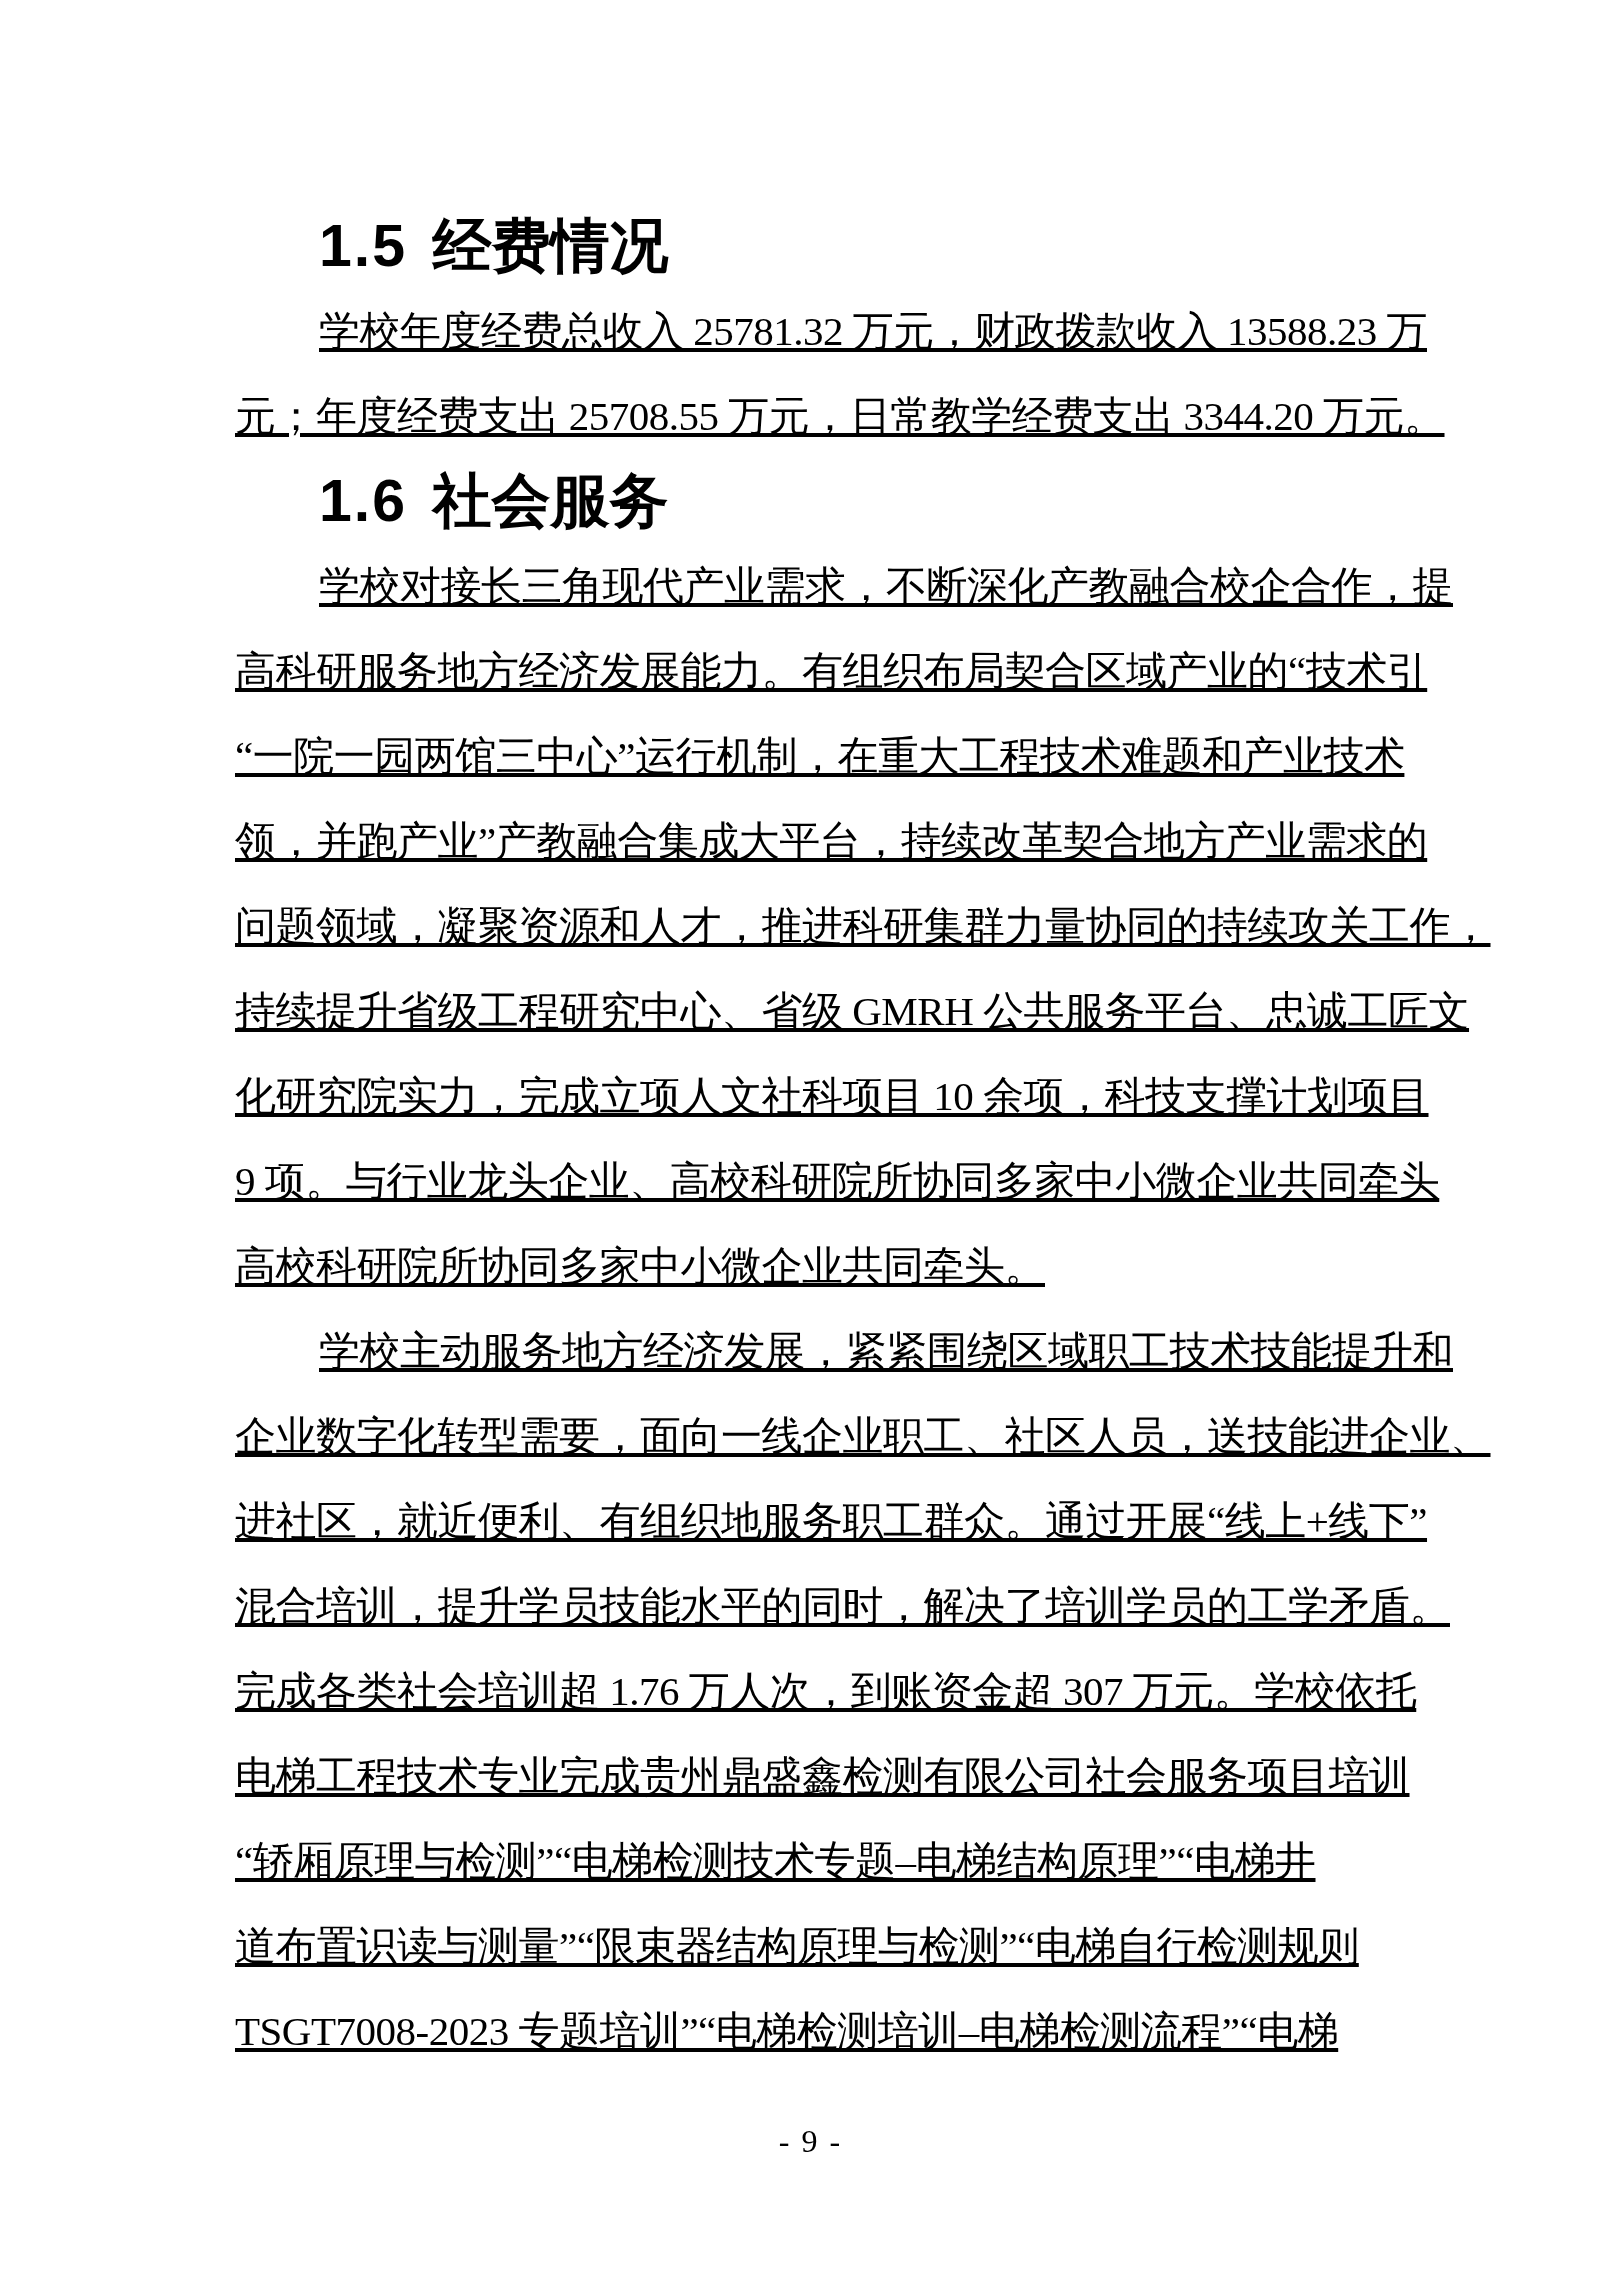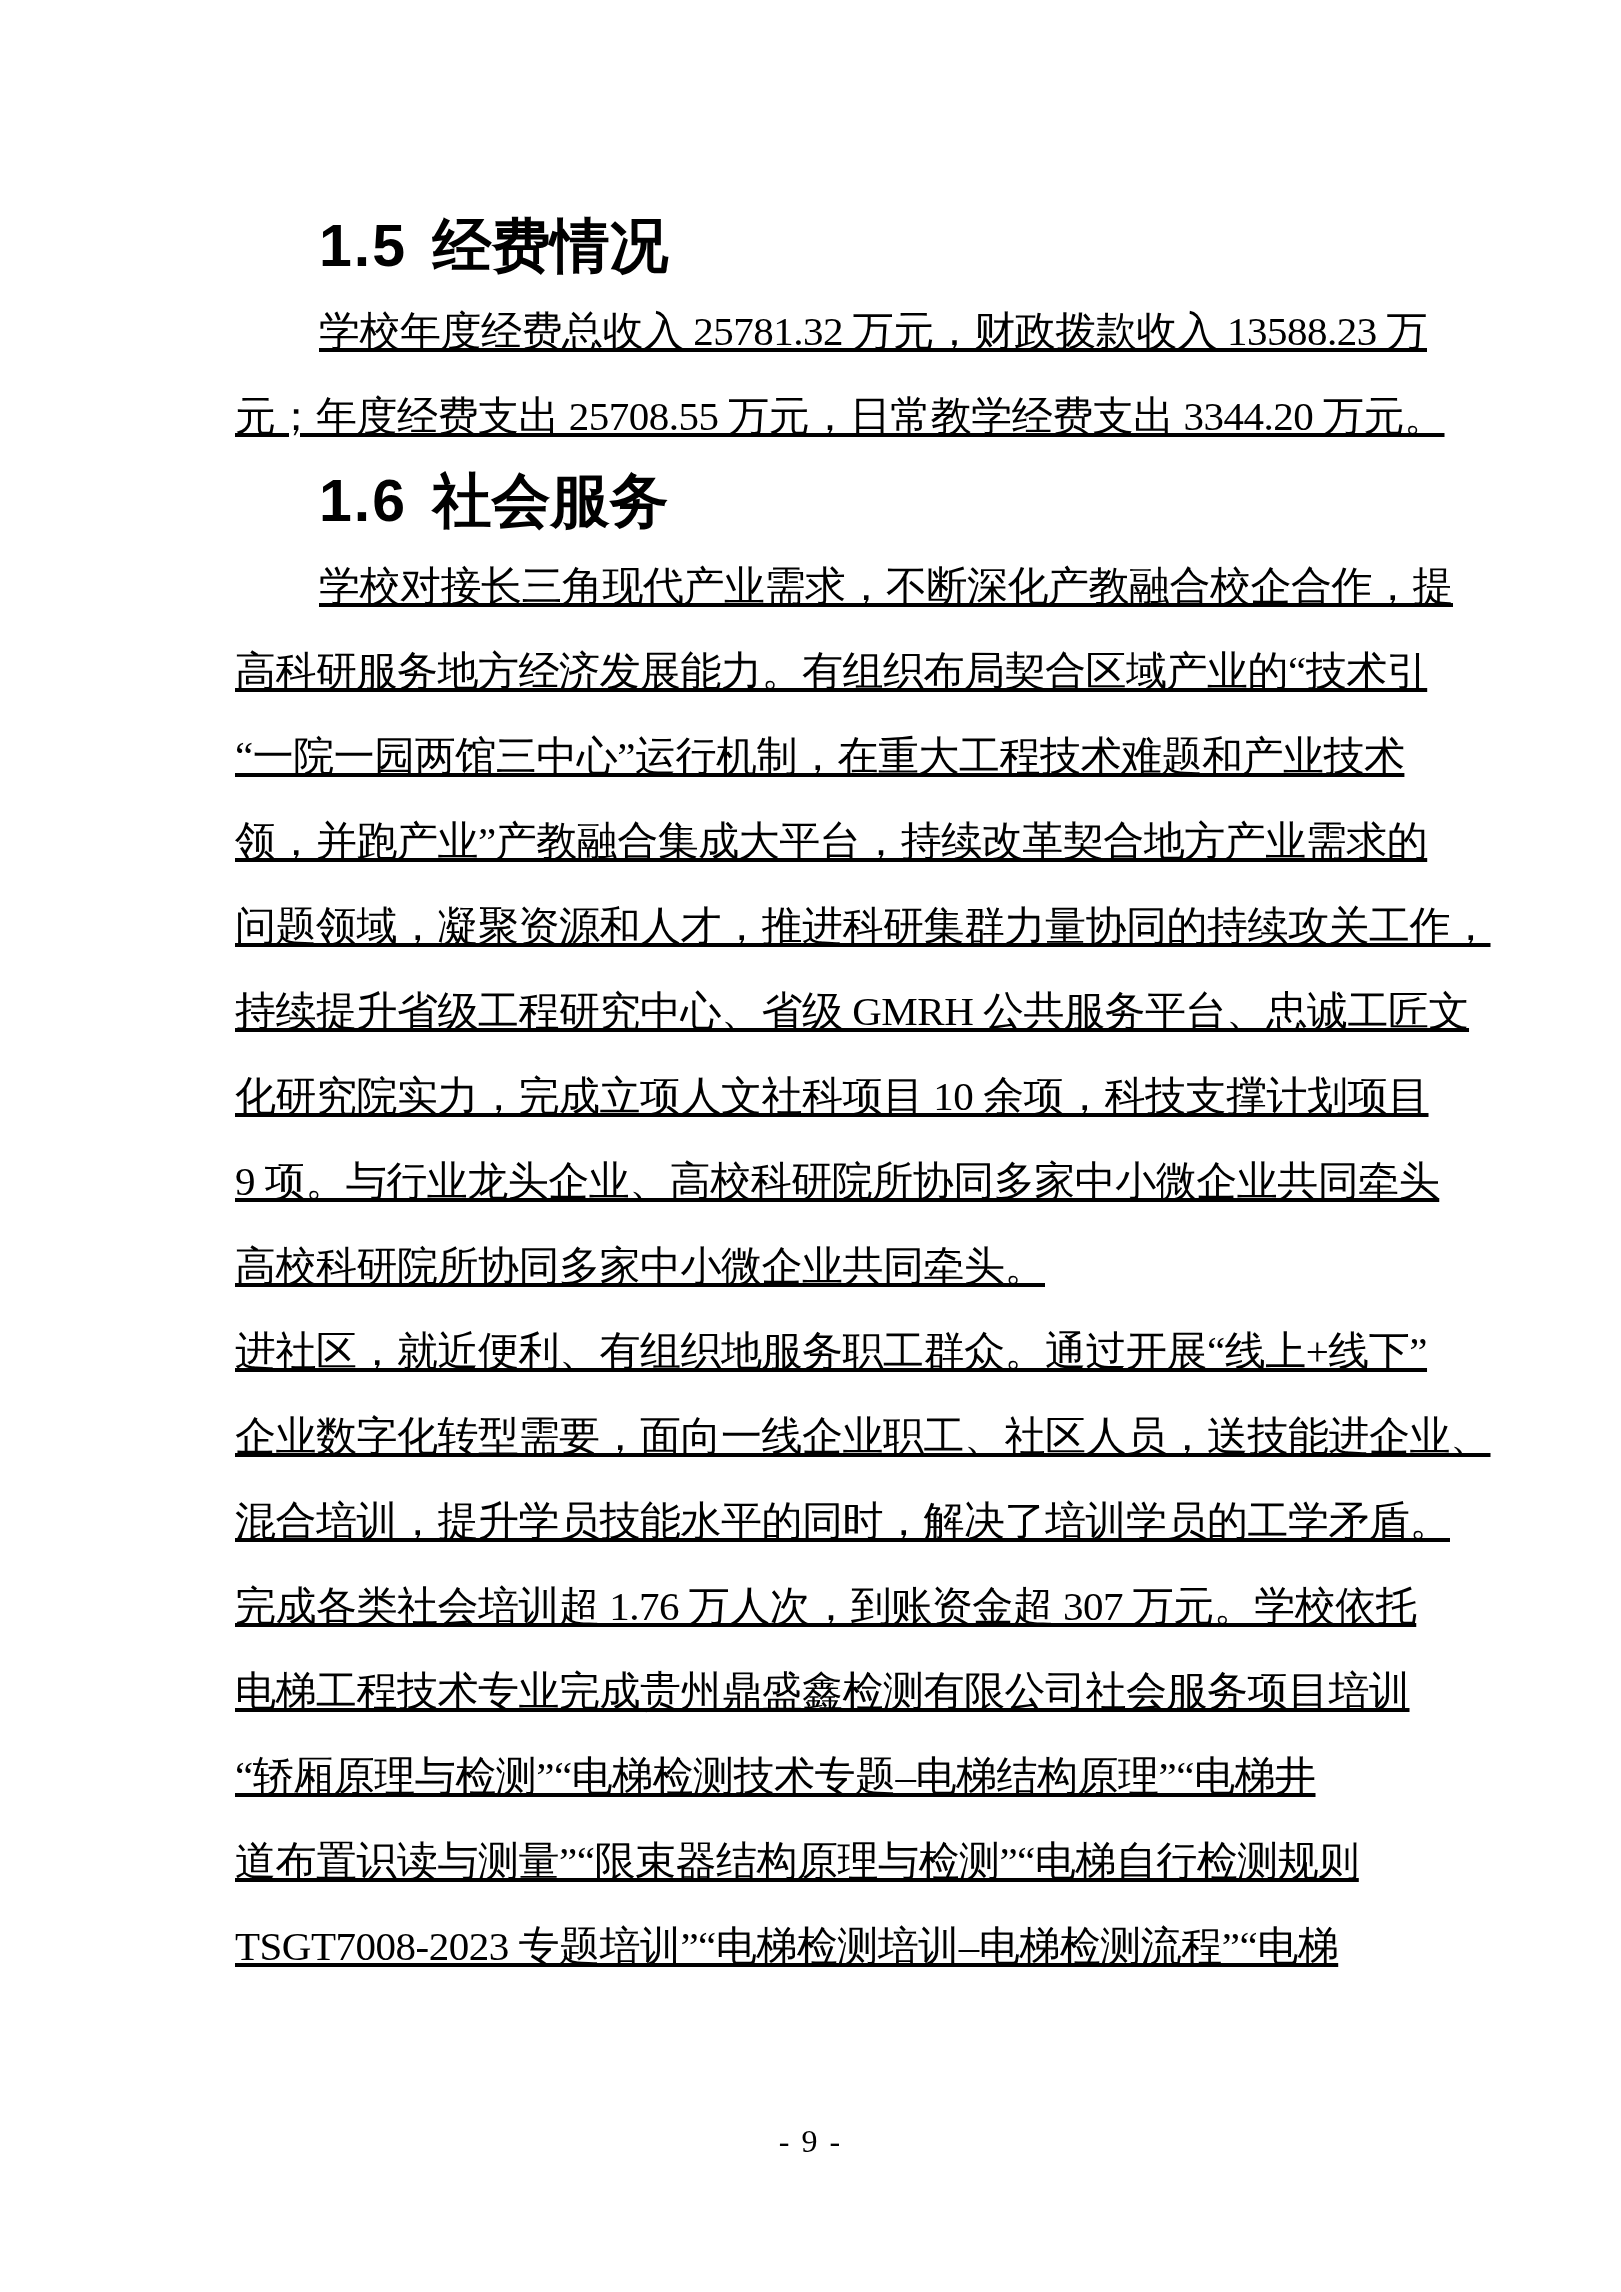--- a/index.html
+++ b/index.html
@@ -86,22 +86,23 @@
         <div class="row line">“一院一园两馆三中心”运行机制，在重大工程技术难题和产业技术</div>
         <div class="row line">领，并跑产业”产教融合集成大平台，持续改革契合地方产业需求的</div>
         <div class="row line">问题领域，凝聚资源和人才，推进科研集群力量协同的持续攻关工作，</div>
         <div class="row line">持续提升省级工程研究中心、省级 GMRH 公共服务平台、忠诚工匠文</div>
         <div class="row line">化研究院实力，完成立项人文社科项目 10 余项，科技支撑计划项目</div>
         <div class="row line">9 项。与行业龙头企业、高校科研院所协同多家中小微企业共同牵头</div>
         <div class="row line">高校科研院所协同多家中小微企业共同牵头。</div>
       </div>
 
       <div>
+        <div class="row line ind">学校主动服务地方经济发展，紧紧围绕区域职工技术技能提升和</div>
+        <div class="row line">企业数字化转型需要，面向一线企业职工、社区人员，送技能进企业、</div>
         <div class="row line">进社区，就近便利、有组织地服务职工群众。通过开展“线上+线下”</div>
-        <div class="row line">企业数字化转型需要，面向一线企业职工、社区人员，送技能进企业、</div>
         <div class="row line">混合培训，提升学员技能水平的同时，解决了培训学员的工学矛盾。</div>
         <div class="row line">完成各类社会培训超 1.76 万人次，到账资金超 307 万元。学校依托</div>
         <div class="row line">电梯工程技术专业完成贵州鼎盛鑫检测有限公司社会服务项目培训</div>
         <div class="row line">“轿厢原理与检测”“电梯检测技术专题–电梯结构原理”“电梯井</div>
         <div class="row line">道布置识读与测量”“限束器结构原理与检测”“电梯自行检测规则</div>
         <div class="row line">TSGT7008-2023 专题培训”“电梯检测培训–电梯检测流程”“电梯</div>
       </div>
     </section>
 
   </div>

